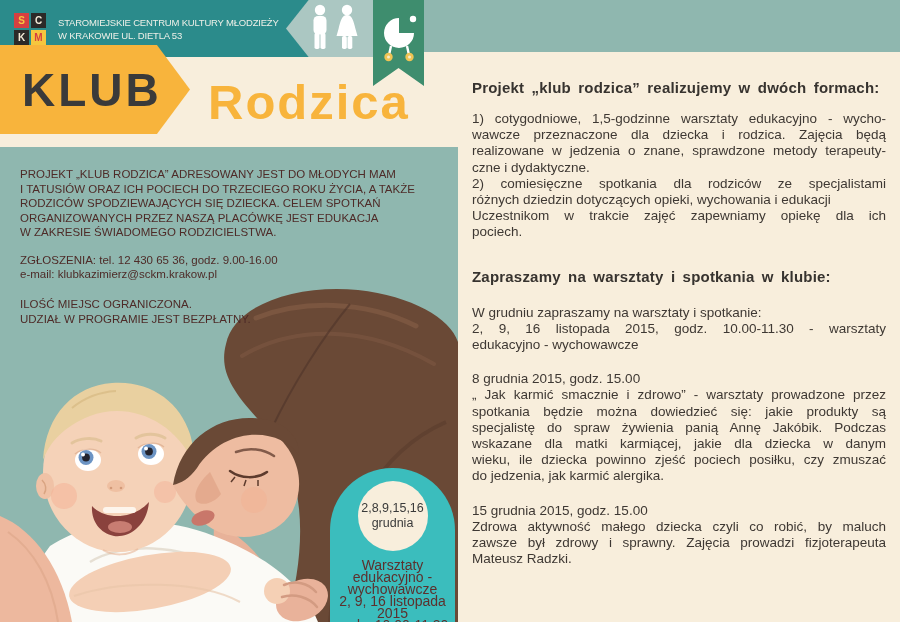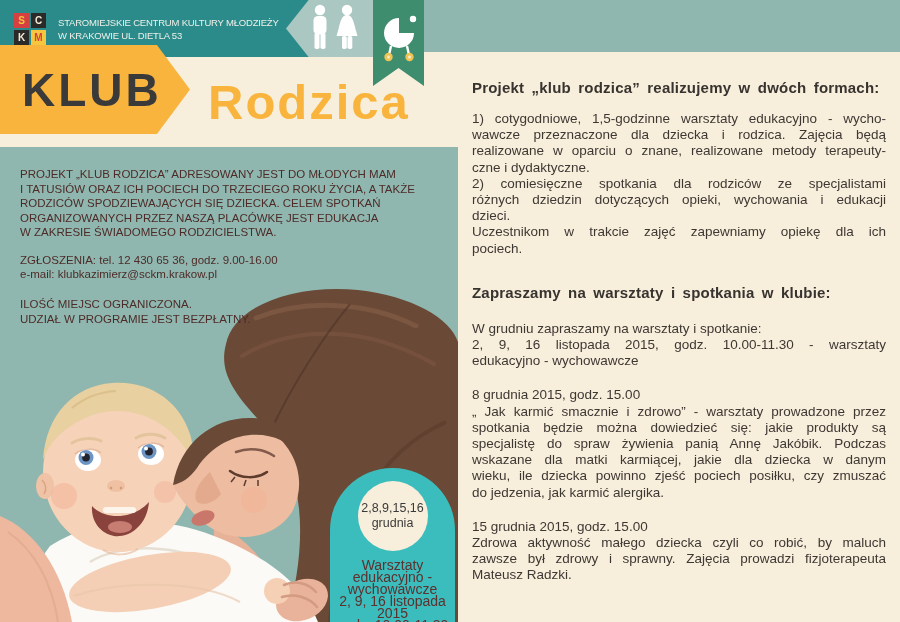--- a/index.html
+++ b/index.html
@@ -205,27 +205,26 @@
     </div>
 
   </div>
 
   <div class="right-panel">
     <div class="right-inner">
       <div class="rh">Projekt „klub rodzica” realizujemy w dwóch formach:</div>
       <div class="rp">
           <div>1) cotygodniowe, 1,5-godzinne warsztaty edukacyjno - wycho-</div>
           <div>wawcze przeznaczone dla dziecka i rodzica. Zajęcia będą</div>
-          <div>realizowane w oparciu o znane, realizowane metody terapeuty-</div>
+          <div>realizowane w jedzenia o znane, sprawdzone metody terapeuty-</div>
           <div>czne i dydaktyczne.</div>
         </div>
       <div class="rp cont">
           <div>2) comiesięczne spotkania dla rodziców ze specjalistami</div>
           <div>różnych dziedzin dotyczących opieki, wychowania i edukacji</div>
-          <div>dzieci.</div>
         </div>
       <div class="rp cont">
           <div>Uczestnikom w trakcie zajęć zapewniamy opiekę dla ich</div>
           <div>pociech.</div>
         </div>
       <div class="rh second">Zapraszamy na warsztaty i spotkania w klubie:</div>
       <div class="rp datep">
           <div>W grudniu zapraszamy na warsztaty i spotkanie:</div>
         </div>
       <div class="rp cont">

